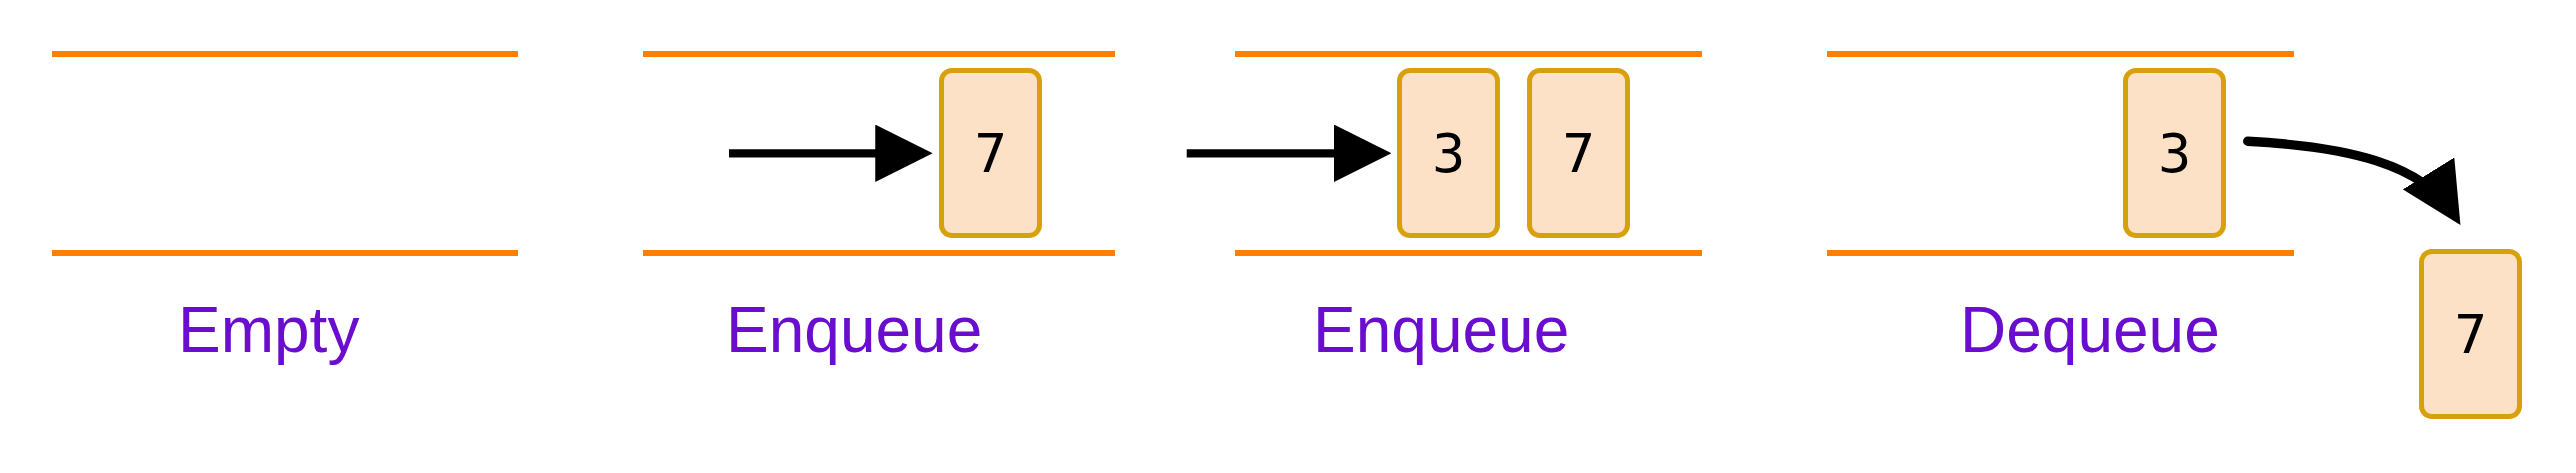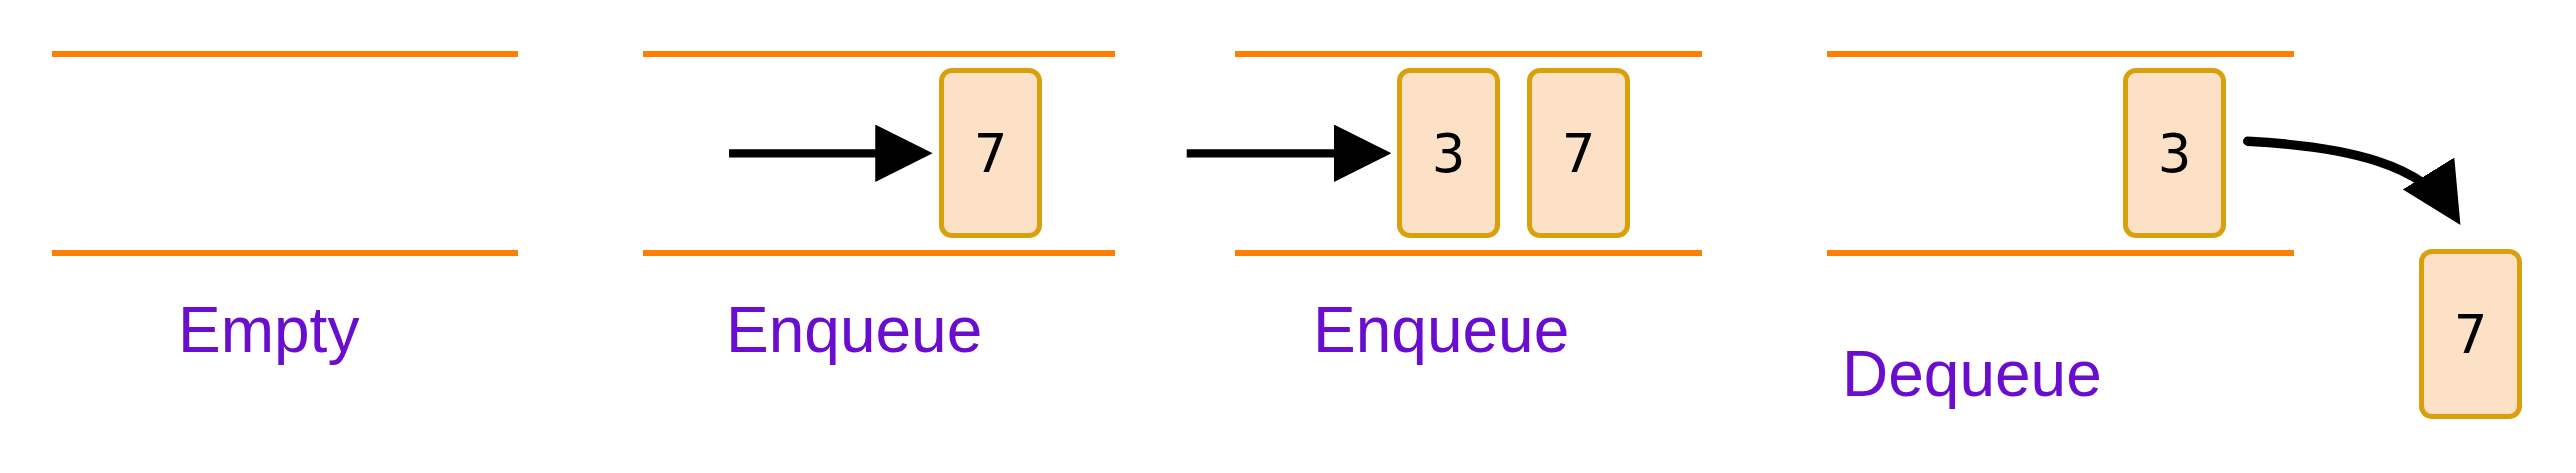--- a/index.html
+++ b/index.html
@@ -80,21 +80,21 @@
     <div class="rail" style="left:1235px; top:250px; width:467px;"></div>
     <div class="cell" style="left:1397px; top:68px;">3</div>
     <div class="cell" style="left:1527px; top:68px;">7</div>
     <div class="caption" style="left:1313px; top:298px;">Enqueue</div>
   </div>
 
   <div>
     <div class="rail" style="left:1827px; top:51px;  width:467px;"></div>
     <div class="rail" style="left:1827px; top:250px; width:467px;"></div>
     <div class="cell" style="left:2123px; top:68px;">3</div>
-    <div class="caption" style="left:1842px; top:298px;margin-top:44px;">Dequeue</div>
+    <div class="caption" style="left:1960px; top:298px;">Dequeue</div>
   </div>
 
   <div class="cell" style="left:2419px; top:249px;">7</div>
 
   <svg id="arrows" viewBox="0 0 4704 864">
     <defs>
       <marker id="ah" markerWidth="7" markerHeight="7" refX="5.6" refY="3.5" orient="auto" markerUnits="strokeWidth">
         <path d="M0,0 L7,3.5 L0,7 z" fill="#000000"></path>
       </marker>
       <marker id="ah2" markerWidth="6.5" markerHeight="6.5" refX="5.2" refY="3.25" orient="auto" markerUnits="strokeWidth">

